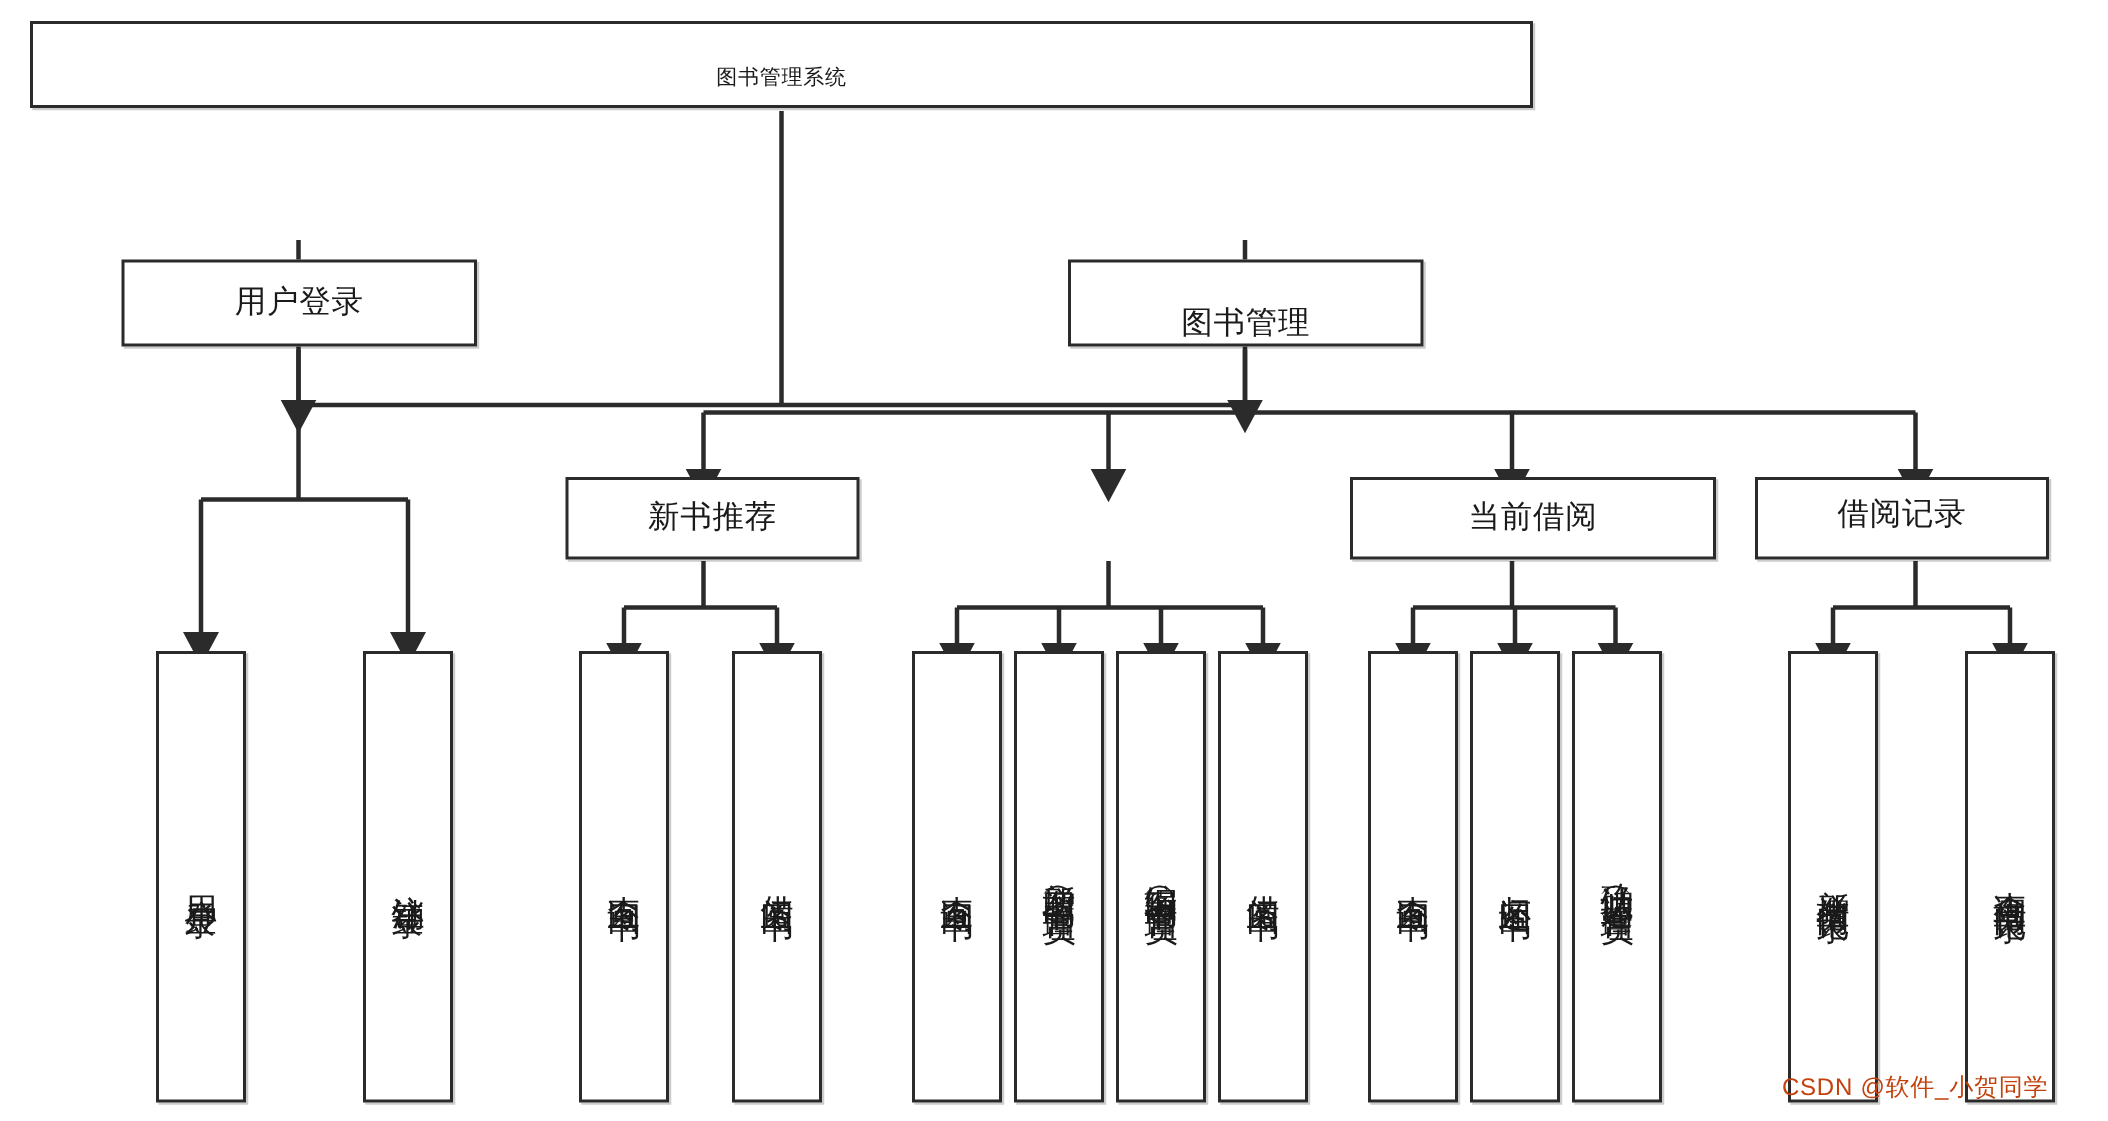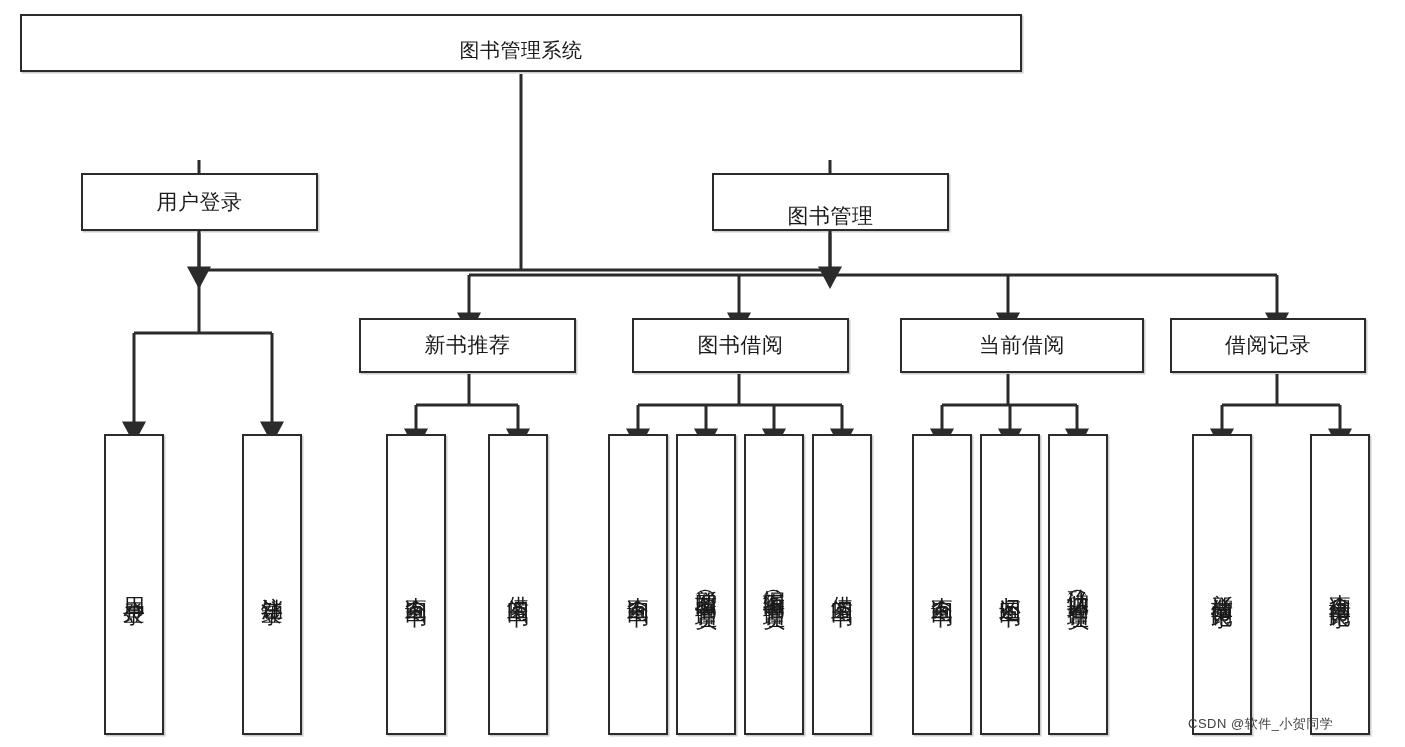--- a/index.html
+++ b/index.html
@@ -44,25 +44,25 @@
     text-align: center;
     white-space: nowrap;
     user-select: none;
   }
   .node-box.vertical .node-label {
     writing-mode: vertical-rl;
     text-orientation: upright;
     letter-spacing: 3px;
     font-size: 22px;
   }
-  .node-box.root .node-label { font-size: 20px; margin-top: 16px; }
+  .node-box.root .node-label { font-size: 14px; margin-top: 16px; }
   .watermark {
     position: absolute;
-    color: #404040;
-    font-size: 13px;
+    color: #c2410c;
+    font-size: 16px;
     white-space: nowrap;
     user-select: none;
     letter-spacing: 0.5px;
   }
 </style>
 </head>
 <body>
 
 <div id="diagram-canvas">
 
@@ -120,30 +120,27 @@
     <span class="node-label">图书管理系统</span>
   </div>
 
   <div class="node-box" style="left:81px; top:173px; width:237px; height:58px;">
     <span class="node-label">用户登录</span>
   </div>
   <div class="node-box" style="left:712px; top:173px; width:237px; height:58px;align-items:flex-end;">
     <span class="node-label">图书管理</span>
   </div>
 
-  <div class="node-box" style="left:359px; top:318px; width:217px; height:55px;">
+  <div class="node-box" style="left:377px; top:318px; width:196px; height:55px;">
     <span class="node-label">新书推荐</span>
-  </div>
-  <div class="node-box" style="left:632px; top:318px; width:217px; height:55px;">
-    <span class="node-label">图书借阅</span>
   </div>
   <div class="node-box" style="left:900px; top:318px; width:244px; height:55px;">
     <span class="node-label">当前借阅</span>
   </div>
-  <div class="node-box" style="left:1170px; top:318px; width:196px; height:55px;">
+  <div class="node-box" style="left:1170px; top:318px; width:196px; height:55px;font-family:Liberation Mono, monospace;">
     <span class="node-label">借阅记录</span>
   </div>
 
   <div class="node-box vertical" style="left:104px; top:434px; width:60px; height:301px;">
     <span class="node-label">用户登录</span>
   </div>
   <div class="node-box vertical" style="left:242px; top:434px; width:60px; height:301px;">
     <span class="node-label">注销登录</span>
   </div>
 

